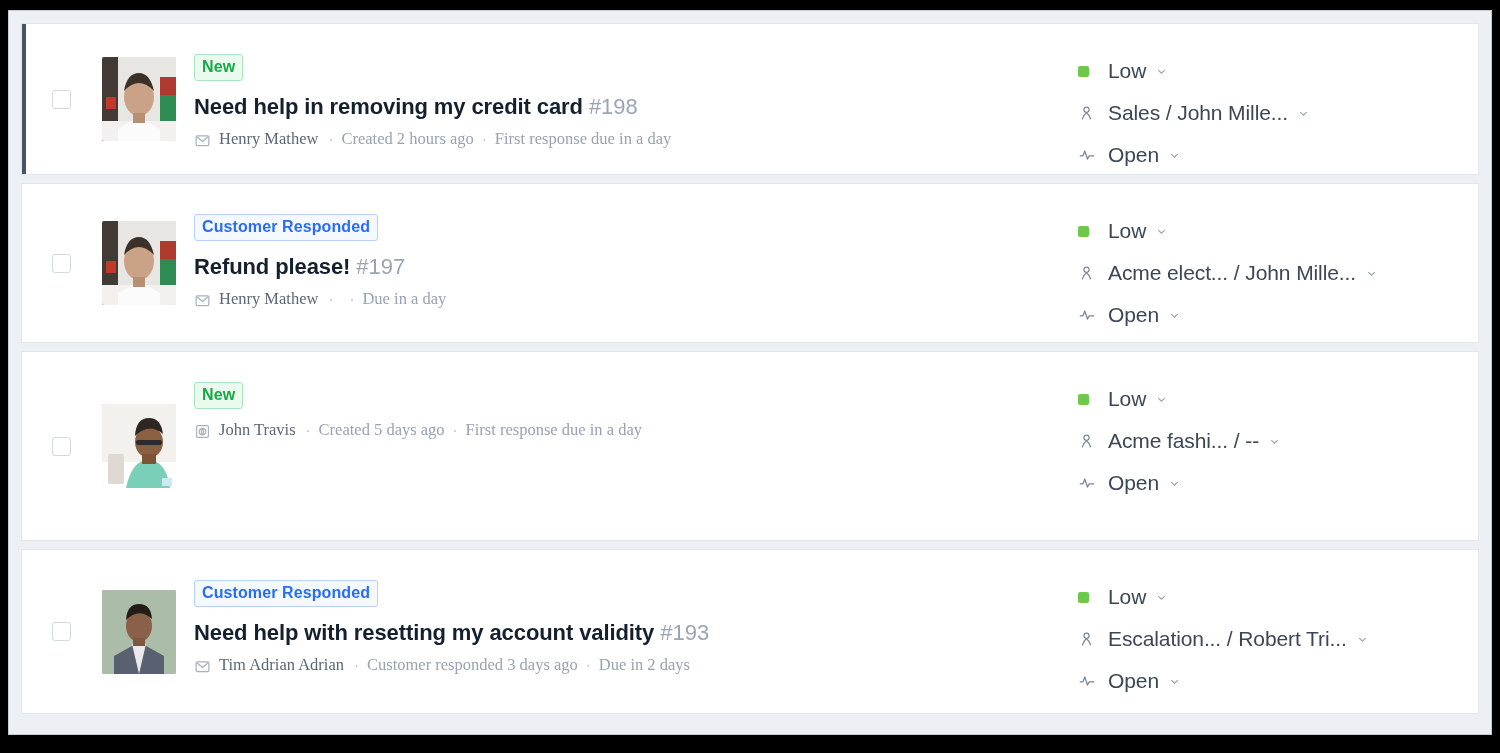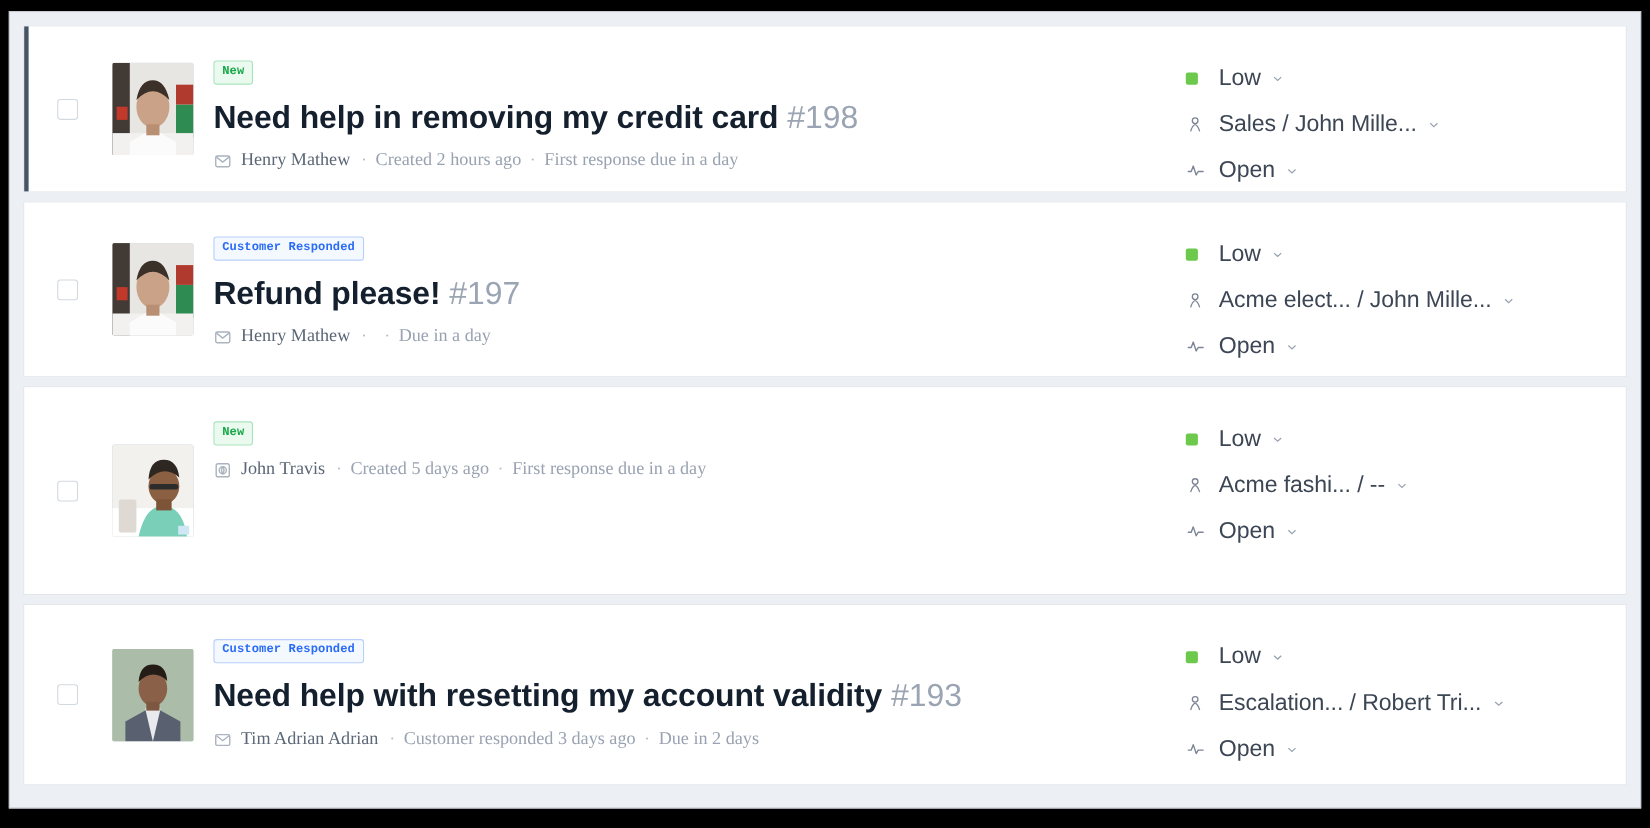--- a/index.html
+++ b/index.html
@@ -109,42 +109,41 @@
   
   .main-col {
     flex: 1 1 auto;
     min-width: 0;
     padding-top: 30px;
     padding-right: 20px;
   }
 
   .badge {
     display: inline-block;
-    font-size: 11px;
+    font-size: 16px;
     line-height: 1;
     padding: 4px 7px 5px 7px;
     border-radius: 3px;
     font-weight: 600;
     letter-spacing: .1px;
     margin-bottom: 11px;
-    font-family: Liberation Mono, monospace;
   }
   .badge-new {
     color: #18a847;
     background: #eafaef;
     border: 1px solid #abe5bf;
   }
   .badge-responded {
     color: #2b6cf6;
     background: #f4f8ff;
     border: 1px solid #b9cffc;
   }
 
   .subject-line {
-    font-size: 29px;
+    font-size: 22px;
     line-height: 1.34;
     font-weight: 700;
     color: #15202e;
     letter-spacing: -.1px;
     margin-bottom: 8px;
     cursor: pointer;
   }
   .subject-line .tid {
     font-weight: 400;
     color: #9aa4b2;

